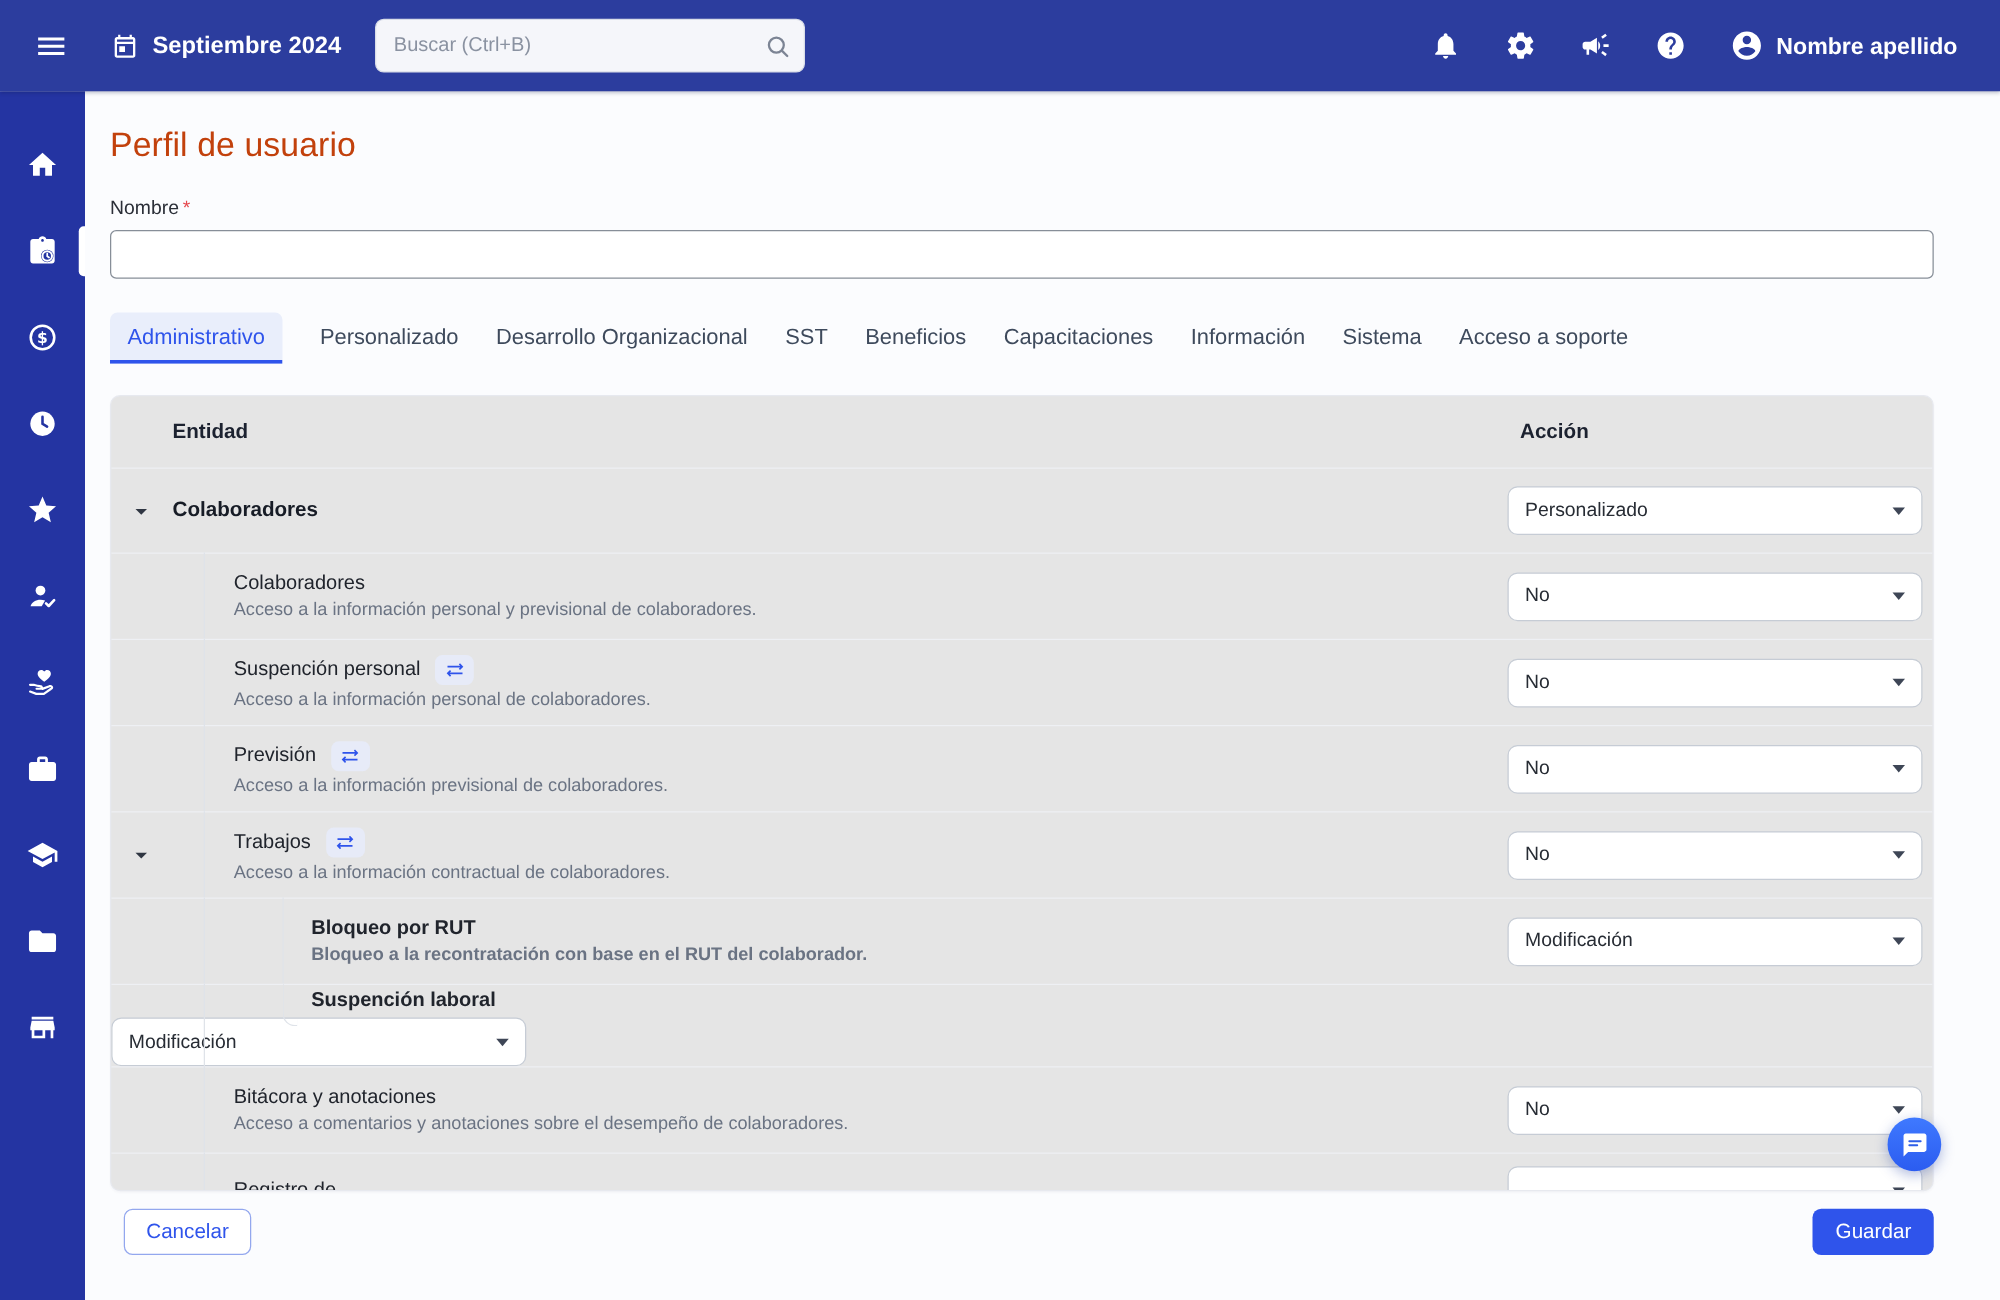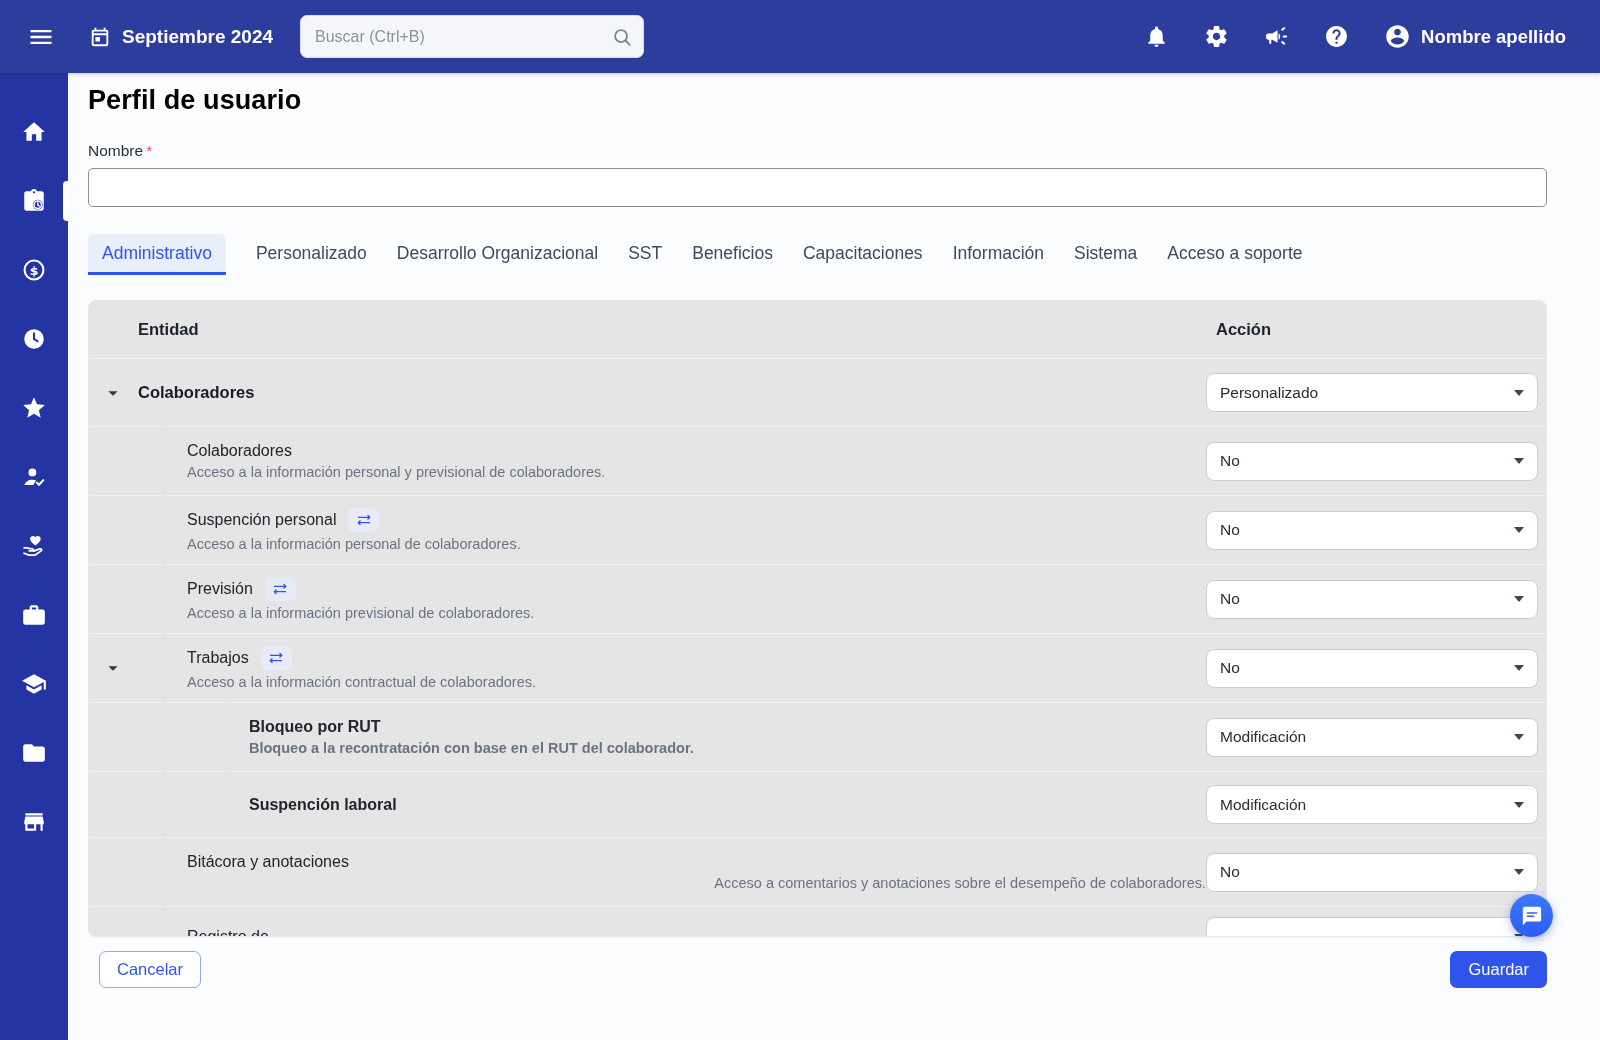--- a/index.html
+++ b/index.html
@@ -38,21 +38,21 @@
   .sidebar {
     position:absolute; top:73px; left:0; bottom:0; width:68px; background:#2434a2;
     display:flex; flex-direction:column; align-items:center; padding-top:24px; z-index:5;
   }
   .sb-item { width:68px; height:69px; display:flex; align-items:center; justify-content:center; color:#fff; position:relative; cursor:pointer; }
   .sb-item .ic { width:26px; height:26px; }
   .sb-item.active::after { content:""; position:absolute; right:0; top:50%; transform:translateY(-50%); width:5px; height:40px; background:#fff; border-radius:4px 0 0 4px; }
 
   
   .content { position:absolute; left:68px; top:73px; right:0; bottom:0; background:#fbfcfe; padding:0 53px 0 20px; overflow:hidden; }
-  .page-title { margin-top:12px; font-size:27px; font-weight:700; color:#000000; letter-spacing:.1px; }
+  .page-title { margin-top:28px; font-size:27px; font-weight:400; color:#c2410c; letter-spacing:.1px; }
   .field-label { margin-top:26px; font-size:15.5px; color:#2b2f38; }
   .req { color:#e5484d; margin-left:3px; }
   .name-input { margin-top:8px; width:100%; height:39px; border:1px solid #878e98; border-radius:5px; background:#fff; font-size:16px; padding:0 12px; font-family:inherit; outline:none; }
 
   .tabs { margin-top:27px; display:flex; align-items:flex-end; gap:30px; }
   .tab { font-size:17.5px; color:#3e4a5c; padding:9px 0 11px; cursor:pointer; white-space:nowrap; }
   .tab.active { color:#2f54eb; background:#e9eefb; padding:9px 14px 11px; border-radius:6px 6px 0 0; box-shadow:inset 0 -3px 0 #2f54eb; }
 
   
   .table-card {
@@ -404,36 +404,36 @@
             </div>
             <div class="r-desc">Bloqueo a la recontratación con base en el RUT del colaborador.</div>
           </div>
           <div class="cell-action">
             <div class="select">
               <span class="sel-val">Modificación</span>
               <span class="sel-caret"></span>
             </div>
           </div>
         </div>
-        <div class="trow lvl2" style="height: 66px;">
+        <div class="trow lvl2" style="height: 66px; flex-direction: column;">
           <span class="guide g1"></span>
           <span class="elbow"></span>
           <div class="ent">
             <div class="title-line">
               <span class="r-title">Suspención laboral</span>
             </div>
           </div>
           <div class="cell-action">
             <div class="select">
               <span class="sel-val">Modificación</span>
               <span class="sel-caret"></span>
             </div>
           </div>
         </div>
-        <div class="trow lvl1 has-desc" style="height: 69px; text-align: right;">
+        <div class="trow lvl1 has-desc" style="height: 69px;">
           <span class="guide g1"></span>
           <div class="ent">
             <div class="title-line">
               <span class="r-title">Bitácora y anotaciones</span>
             </div>
             <div class="r-desc">Acceso a comentarios y anotaciones sobre el desempeño de colaboradores.</div>
           </div>
           <div class="cell-action">
             <div class="select">
               <span class="sel-val">No</span>

